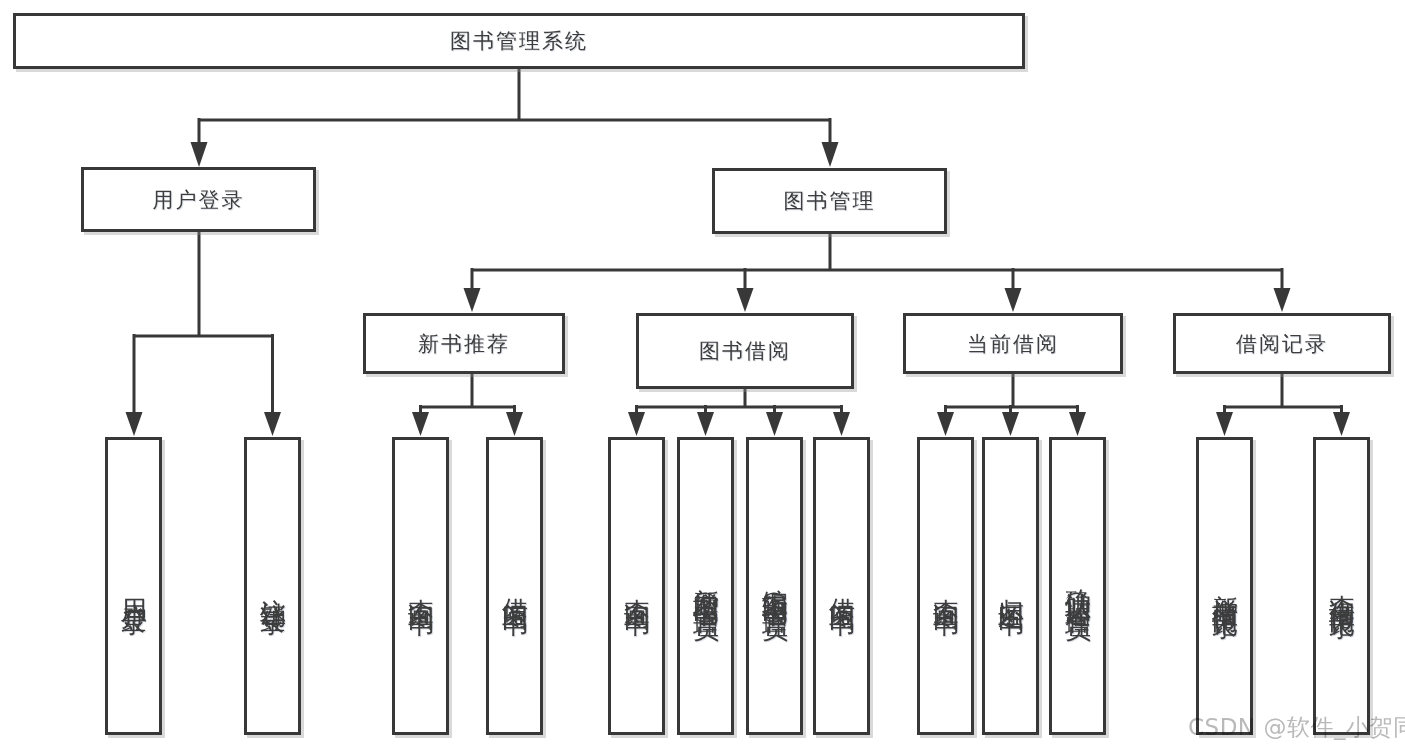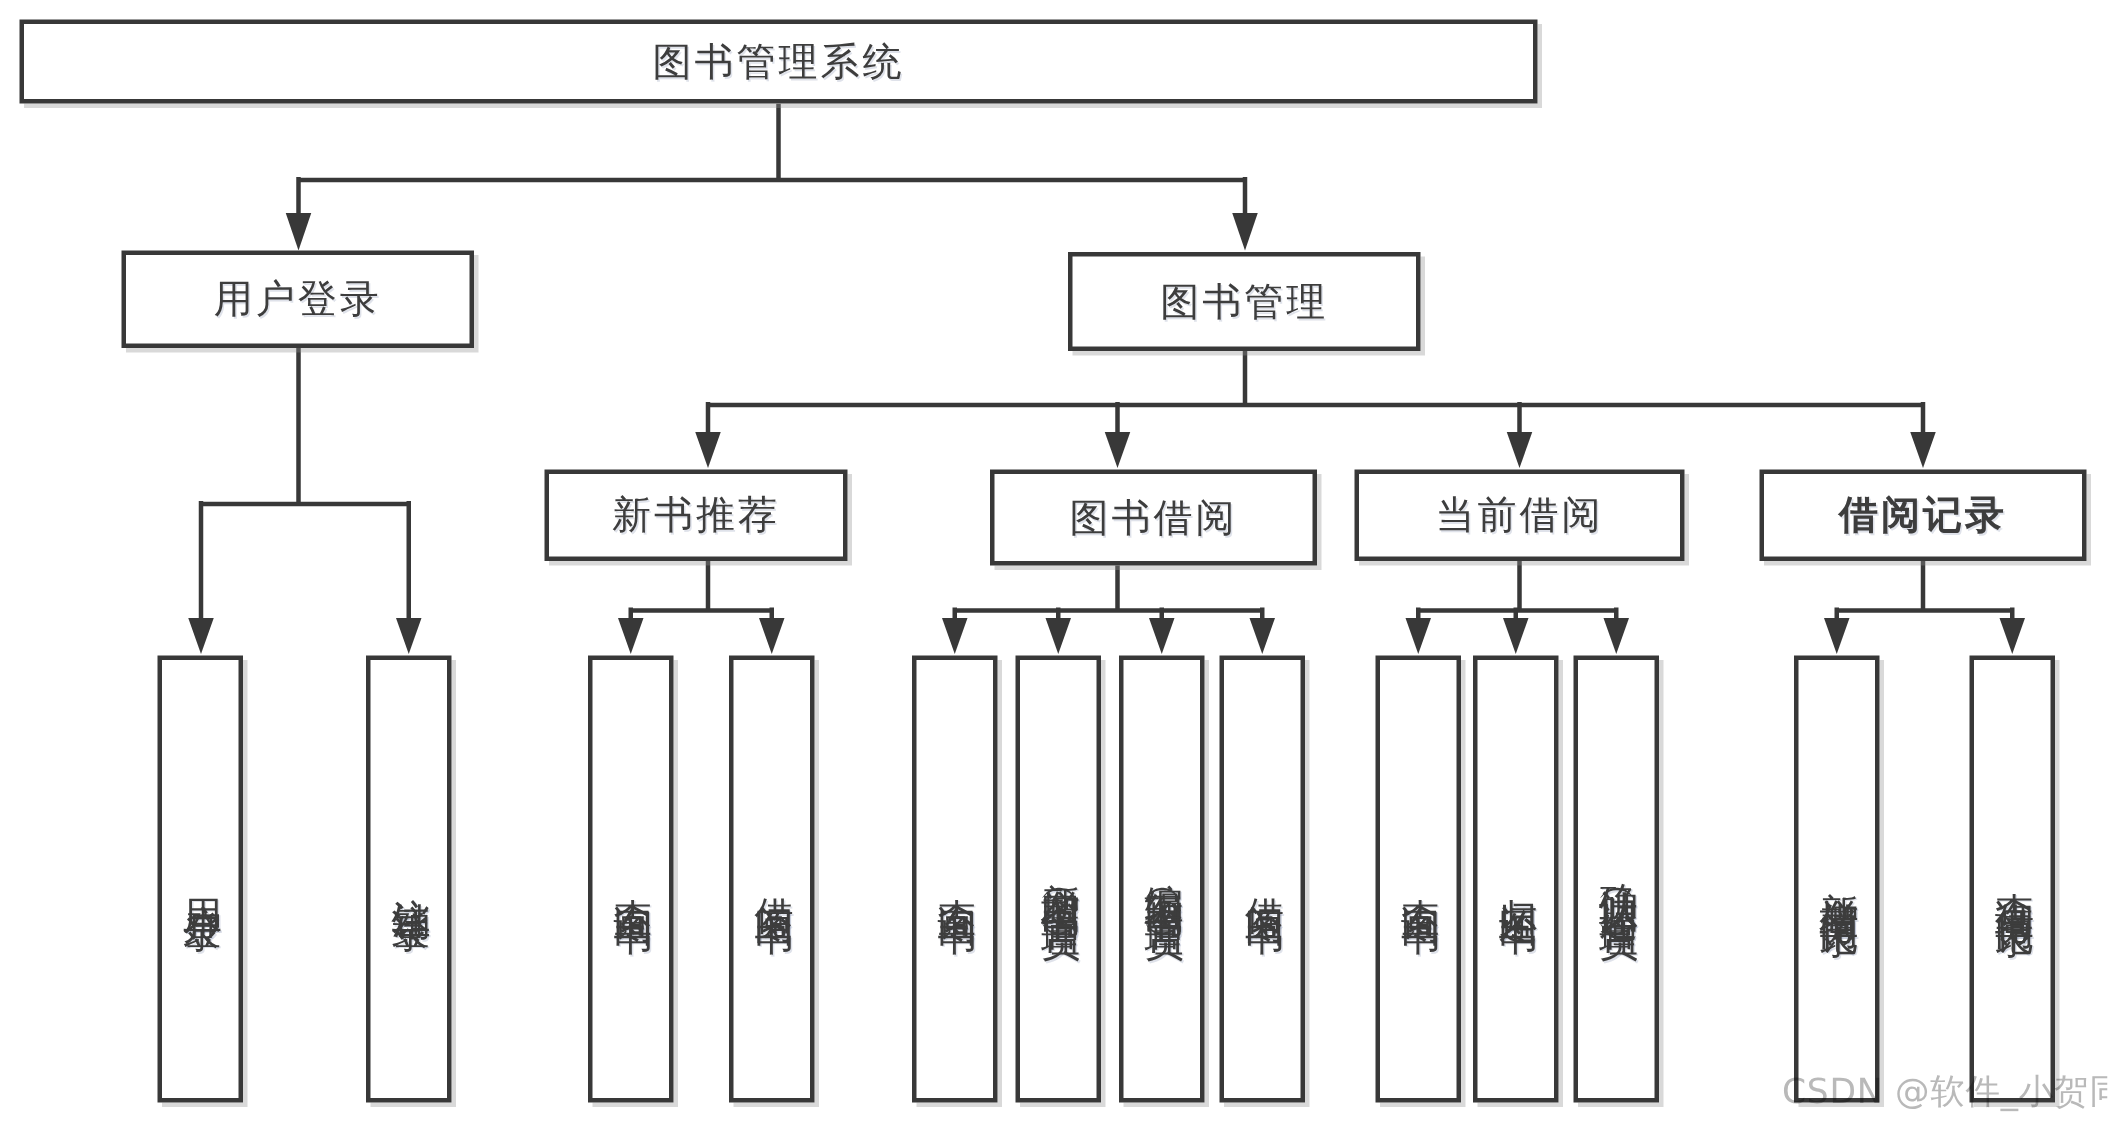--- a/index.html
+++ b/index.html
@@ -9,21 +9,21 @@
     color:#3d3d3d; overflow:hidden;
   }
   .connectors { position:absolute; left:0; top:0; z-index:1; }
   .box {
     position:absolute; box-sizing:border-box; background:#ffffff;
     border:3px solid #383838; z-index:2;
     display:flex; align-items:center; justify-content:center;
     box-shadow:3px 3px 0 rgba(145,145,145,0.35);
     text-shadow:1px 1px 0 rgba(150,160,185,0.30);
   }
-  .box-h { font-size:26px; letter-spacing:2px; }
+  .box-h { font-size:21px; letter-spacing:2px; }
   .box-v { font-size:26px; }
   .box-v .vtext { writing-mode:vertical-rl; letter-spacing:4px; line-height:1.15; }
   .watermark {
     position:absolute; left:1188px; top:712px; z-index:6;
     font-size:23px; letter-spacing:0.5px; color:#b9b9b9;
     white-space:nowrap; mix-blend-mode:multiply;
   }
 </style>
 </head>
 <body>
@@ -70,27 +70,27 @@
   <div class="box box-h" style="left:81px; top:167px; width:235px; height:65px;">
     <span>用户登录</span>
   </div>
   <div class="box box-h" style="left:712px; top:168px; width:235px; height:66px;">
     <span>图书管理</span>
   </div>
 
   <div class="box box-h" style="left:363px; top:313px; width:202px; height:61px;">
     <span>新书推荐</span>
   </div>
-  <div class="box box-h" style="left:660px; top:313px; width:218px; height:64px;">
+  <div class="box box-h" style="left:636px; top:313px; width:218px; height:76px;">
     <span>图书借阅</span>
   </div>
   <div class="box box-h" style="left:903px; top:313px; width:220px; height:61px;">
     <span>当前借阅</span>
   </div>
-  <div class="box box-h" style="left:1173px; top:313px; width:218px; height:61px;font-weight:bold;">
+  <div class="box box-h" style="left:1173px; top:313px; width:218px; height:61px;">
     <span>借阅记录</span>
   </div>
 
   <div class="box box-v" style="left:105px; top:437px; width:57px; height:298px;">
     <span class="vtext">用户登录</span>
   </div>
   <div class="box box-v" style="left:244px; top:437px; width:57px; height:298px;">
     <span class="vtext">注销登录</span>
   </div>
 

